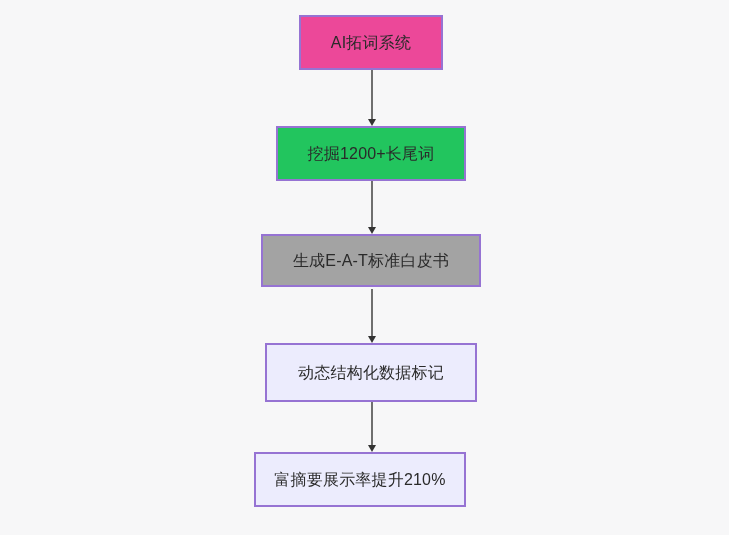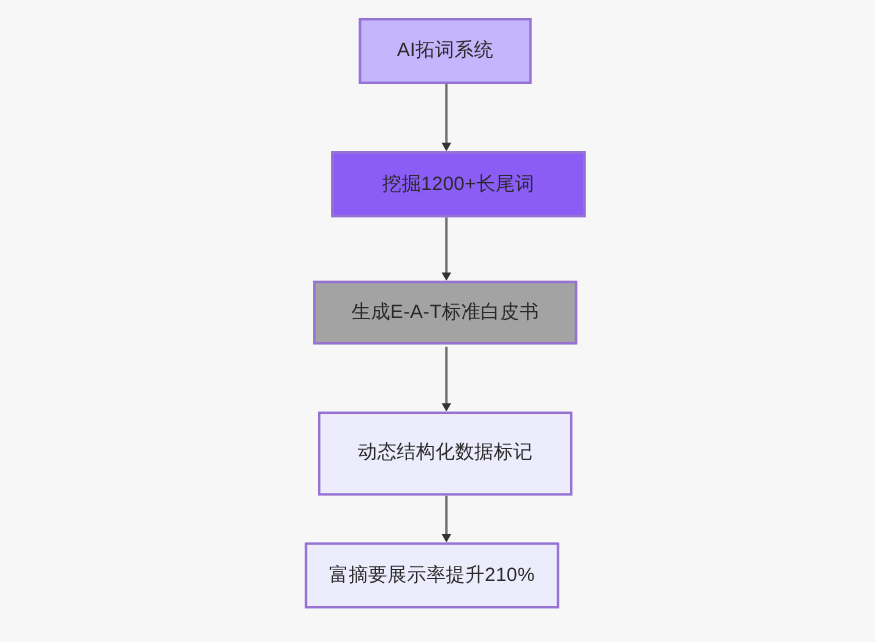--- a/index.html
+++ b/index.html
@@ -81,33 +81,33 @@
   </div>
   <div class="edge" style="left: 371px; top: 289px; width: 2px; height: 54px;">
     <div class="edge-line" style="height: 48px; background: rgb(111, 111, 111);"></div>
     <div class="edge-arrow" style="top: 47px; border-top-color: rgb(51, 51, 51);"></div>
   </div>
   <div class="edge" style="left: 371px; top: 398px; width: 2px; height: 54px;">
     <div class="edge-line" style="height: 48px; background: rgb(111, 111, 111);"></div>
     <div class="edge-arrow" style="top: 47px; border-top-color: rgb(51, 51, 51);"></div>
   </div>
 
-  <div class="node" style="left: 299px; top: 15px; width: 144px; height: 55px; background: #c4b5fd; border-color: rgb(150, 115, 211); color: rgb(42, 42, 42);">
+  <div class="node" style="left: 299px; top: 15px; width: 144px; height: 55px; background: #ec4899; border-color: rgb(150, 115, 211); color: rgb(42, 42, 42);">
     <span class="node-label">AI拓词系统</span>
   </div>
 
-  <div class="node" style="left: 276px; top: 126px; width: 212px; height: 55px; background: #8b5cf6; border-color: rgb(150, 115, 211); color: rgb(42, 42, 42);">
+  <div class="node" style="left: 276px; top: 126px; width: 190px; height: 55px; background: #22c55e; border-color: rgb(150, 115, 211); color: rgb(42, 42, 42);">
     <span class="node-label">挖掘1200+长尾词</span>
   </div>
 
   <div class="node" style="left: 261px; top: 234px; width: 220px; height: 53px; background: #a3a3a3; border-color: rgb(150, 115, 211); color: rgb(42, 42, 42);">
     <span class="node-label">生成E-A-T标准白皮书</span>
   </div>
 
-  <div class="node" style="left: 265px; top: 343px; width: 212px; height: 70px; background: rgb(236, 236, 253); border-color: rgb(150, 115, 211); color: rgb(42, 42, 42);">
+  <div class="node" style="left: 265px; top: 343px; width: 212px; height: 59px; background: rgb(236, 236, 253); border-color: rgb(150, 115, 211); color: rgb(42, 42, 42);">
     <span class="node-label">动态结构化数据标记</span>
   </div>
 
   <div class="node" style="left: 254px; top: 452px; width: 212px; height: 55px; background: rgb(236, 236, 253); border-color: rgb(150, 115, 211); color: rgb(42, 42, 42);">
     <span class="node-label">富摘要展示率提升210%</span>
   </div>
 
 </div>
 
 </body></html>

